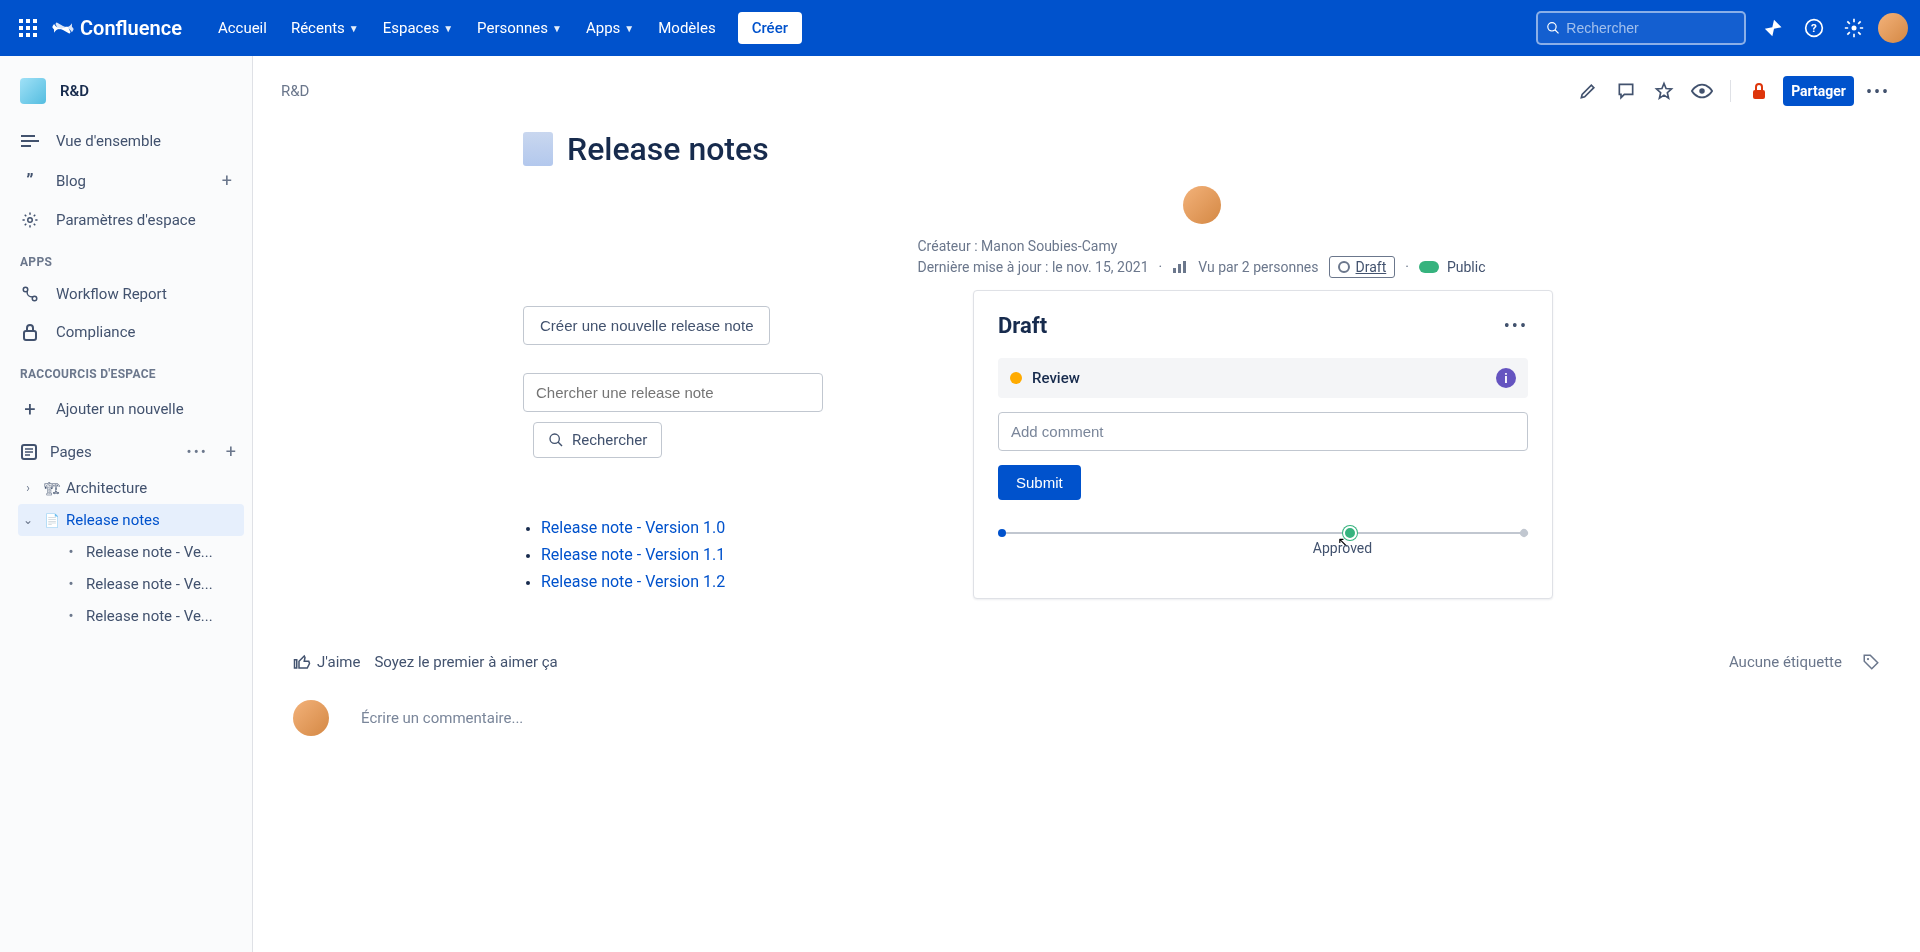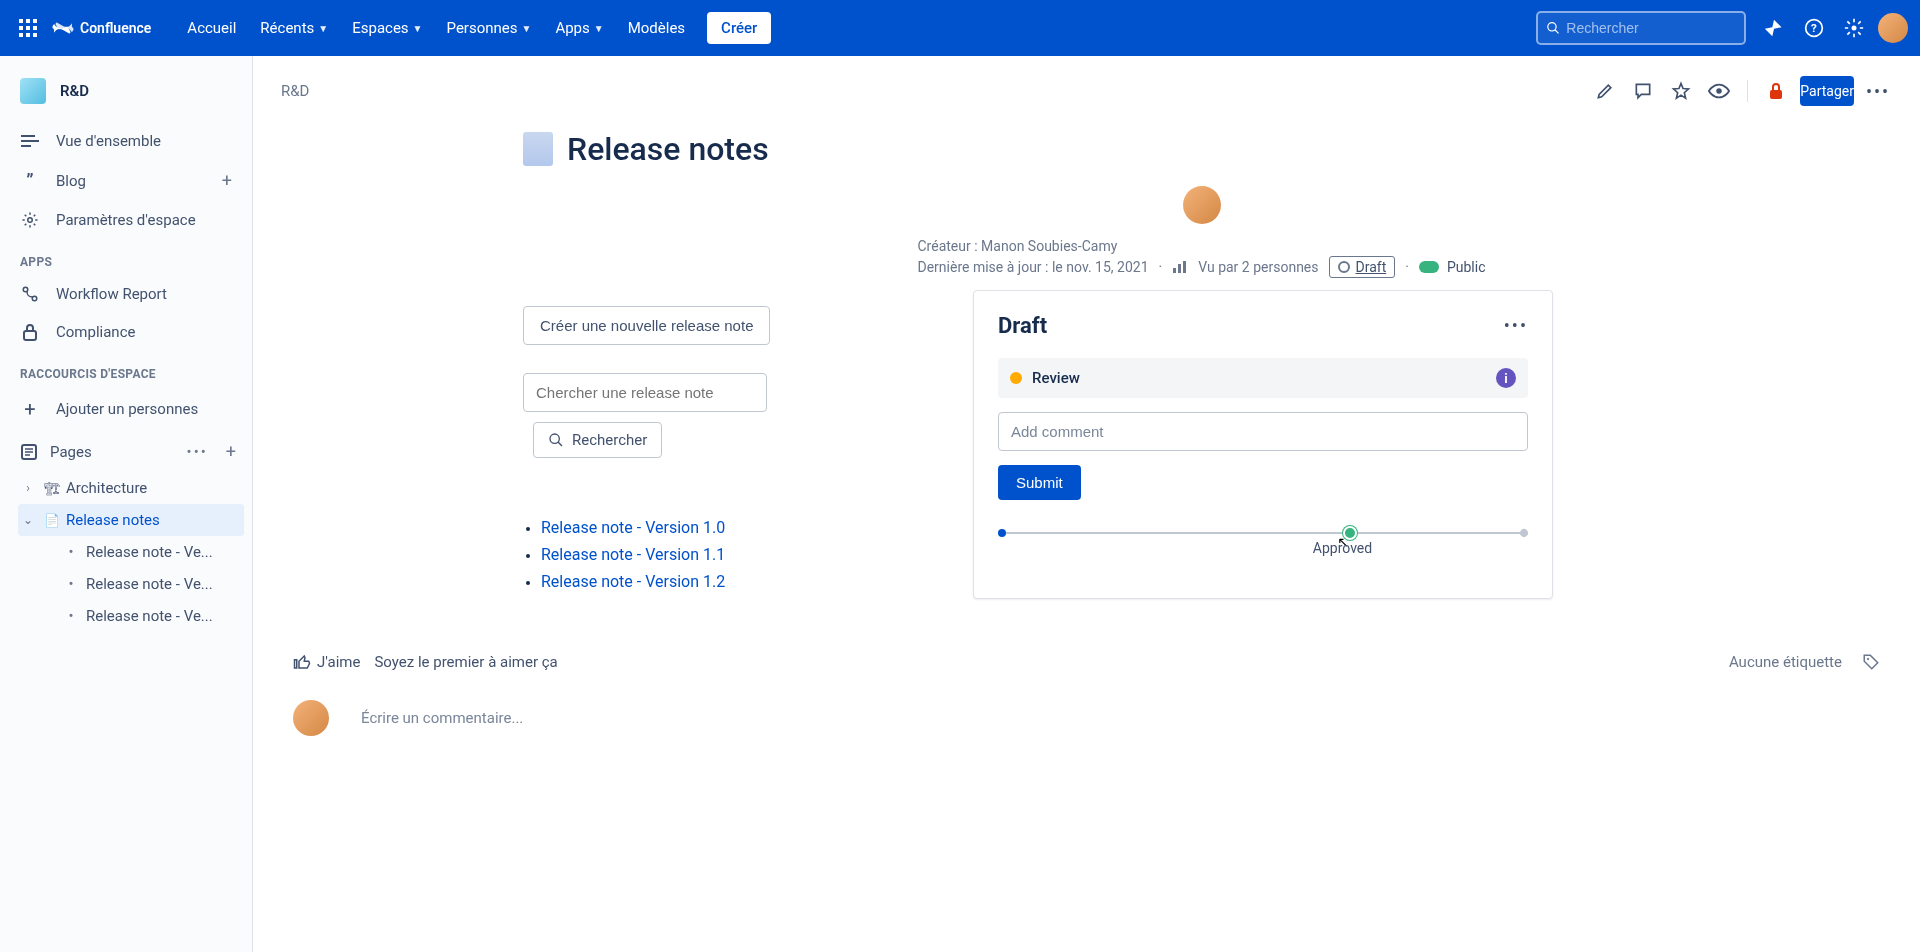--- a/index.html
+++ b/index.html
@@ -1,21 +1,21 @@
 <!DOCTYPE html>
 <html><head>
 <meta charset="utf-8">
 <style>
 * { box-sizing: border-box; margin: 0; padding: 0; }
 body { font-family: -apple-system, BlinkMacSystemFont, "Segoe UI", Roboto, sans-serif; font-size: 14px; color: #172B4D; background: #fff; }
 
 
 .topnav { height: 56px; background: #0052CC; display: flex; align-items: center; padding: 0 12px; color: #fff; }
 .topnav .app-switcher { width: 32px; height: 32px; display: flex; align-items: center; justify-content: center; cursor: pointer; border-radius: 3px; }
-.topnav .logo { display: flex; align-items: center; gap: 6px; margin: 0 6px 0 8px; font-size: 14px; font-weight: 600; cursor: pointer; }
+.topnav .logo { display: flex; align-items: center; gap: 6px; margin: 0 6px 0 8px; font-size: 20px; font-weight: 600; cursor: pointer; }
 .topnav .logo svg { fill: #fff; }
 .topnav .nav-items { display: flex; align-items: center; gap: 4px; margin-left: 20px; }
 .topnav .nav-item { padding: 8px 10px; border-radius: 3px; cursor: pointer; font-size: 15px; display: flex; align-items: center; gap: 4px; }
 .topnav .chev { font-size: 10px; opacity: .9; }
 .topnav .create-btn { background: #fff; color: #0052CC; padding: 7px 14px; border-radius: 4px; font-weight: 500; margin-left: 8px; cursor: pointer; font-size: 15px; }
 .topnav .spacer { flex: 1; }
 .topnav .search { display: flex; align-items: center; background: rgba(255,255,255,.08); border: 2px solid rgba(255,255,255,.5); border-radius: 5px; padding: 4px 8px; width: 210px; height: 34px; }
 .topnav .search input { background: transparent; border: none; outline: none; color: #fff; margin-left: 6px; width: 100%; font-size: 14px; }
 .topnav .search input::placeholder { color: rgba(255,255,255,.6); }
 .topnav .right-icons { display: flex; align-items: center; gap: 8px; margin-left: 12px; }
@@ -46,41 +46,41 @@
 .tree-child .bullet { width: 18px; text-align:center; color:#6B778C;}
 
 
 .main { flex: 1; overflow-y: auto; padding: 0; position: relative; }
 .page-header-bar { display: flex; align-items: center; padding: 20px 28px 6px; }
 .breadcrumb { color: #6B778C; font-size: 15px; }
 .header-actions { margin-left: auto; display: flex; align-items: center; gap: 10px; }
 .header-actions .hicon { width: 28px; height: 28px; display:flex; align-items:center; justify-content:center; color:#42526E; cursor:pointer; border-radius:3px; }
 .header-actions .divider { width:1px; height:22px; background:#DFE1E6; margin:0 4px;}
 .header-actions .lock { color:#DE350B; }
-.share-btn { background:#0052CC; color:#fff; padding:7px 0; border-radius:4px; font-weight:400; cursor:pointer; font-size:14px;}
+.share-btn { background:#0052CC; color:#fff; padding:7px 8px; border-radius:4px; font-weight:700; cursor:pointer; font-size:14px;}
 
 .content { padding: 10px 40px 30px 40px; max-width: none; }
 .title-row { display:flex; align-items:center; gap:14px; margin: 8px 0 18px 230px;}
 .title-row .page-icon { width:30px; height:34px; background:linear-gradient(#c9d7ef,#b3c8ed); border-radius:3px;}
 .title-row h1 { font-size:32px; font-weight:500; color:#172B4D;}
 .byline { display:flex; align-items:center; gap:14px; margin-left:230px; color:#6B778C; font-size:14px; flex-wrap:wrap;flex-direction:column;}
 .byline .avatar-sm { width:38px; height:38px; border-radius:50%; background:linear-gradient(135deg,#f3b27a,#d48844);}
 .byline .meta-col { display:flex; flex-direction:column; gap:2px;}
 .byline .meta-row2 { display:flex; align-items:center; gap:10px;}
 .byline .analytics-ic { display:inline-flex;}
 .status-pill { display:inline-flex; align-items:center; gap:6px; border:1px solid #6B778C; padding:2px 8px; border-radius:3px; color:#42526E; cursor:pointer;}
 .status-pill .dot-ring { width:12px; height:12px; border:2.5px solid #6B778C; border-radius:50%;}
 .status-pill u { text-decoration: underline; }
 .public-pill { display:inline-flex; align-items:center; gap:8px; color:#42526E;}
 .public-pill .gdot { width:20px; height:12px; background:#36B37E; border-radius:10px;}
 
 .body-cols { display:flex; gap:30px; margin-top:10px;}
 .left-col { margin-left:230px; flex:0 0 420px;}
 .create-note-btn { border:1px solid #C1C7D0; background:#fff; padding:10px 16px; border-radius:4px; font-size:15px; cursor:pointer; color:#42526E; margin-top:18px;}
-.search-box { margin-top:28px; border:1px solid #C1C7D0; border-radius:4px; padding:10px 12px; width:244px; color:#7A869A; font-size:15px; background:#fff; }
+.search-box { margin-top:28px; border:1px solid #C1C7D0; border-radius:4px; padding:10px 12px; width:300px; color:#7A869A; font-size:15px; background:#fff; }
 .search-action { display:inline-flex; align-items:center; gap:8px; border:1px solid #C1C7D0; border-radius:4px; padding:8px 14px; margin-top:10px; margin-left:10px; cursor:pointer; font-size:15px; color:#42526E;}
 .notes-list { margin-top:60px; padding-left:18px;}
 .notes-list li { margin:8px 0; }
 .notes-list a { color:#0052CC; text-decoration:none; font-size:16px;}
 
 
 .wf-panel { flex:1; max-width:580px; border:1px solid #DFE1E6; border-radius:4px; padding:22px 24px 26px; margin-top:2px; background:#fff; box-shadow:0 1px 2px rgba(9,30,66,.08);}
 .wf-head { display:flex; align-items:center; justify-content:space-between;}
 .wf-head h2 { font-size:22px; font-weight:700; color:#172B4D;}
 .wf-head .more { color:#42526E; cursor:pointer; font-size:18px; letter-spacing:2px;}
@@ -242,21 +242,21 @@
             <rect x="2" y="8" width="12" height="9" rx="2" fill="none" stroke="#42526E" stroke-width="2"></rect>
             <path d="M5 8V5a3 3 0 016 0v3" fill="none" stroke="#42526E" stroke-width="2"></path>
           </svg>
         </span>
       <span>Compliance</span>
     </div>
 
     <div class="side-section-label">RACCOURCIS D'ESPACE</div>
     <div class="side-item">
       <span class="si-icon" style="font-size:20px;">+</span>
-      <span>Ajouter un personnes</span>
+      <span>Ajouter un nouvelle</span>
     </div>
 
     <div class="pages-row">
       <span class="si-icon">
           <svg width="18" height="18" viewBox="0 0 18 18">
             <rect x="2" y="2" width="14" height="14" rx="2" fill="none" stroke="#42526E" stroke-width="2"></rect>
             <line x1="5" y1="6" x2="13" y2="6" stroke="#42526E" stroke-width="1.5"></line>
             <line x1="5" y1="9" x2="13" y2="9" stroke="#42526E" stroke-width="1.5"></line>
             <line x1="5" y1="12" x2="10" y2="12" stroke="#42526E" stroke-width="1.5"></line>
           </svg>

